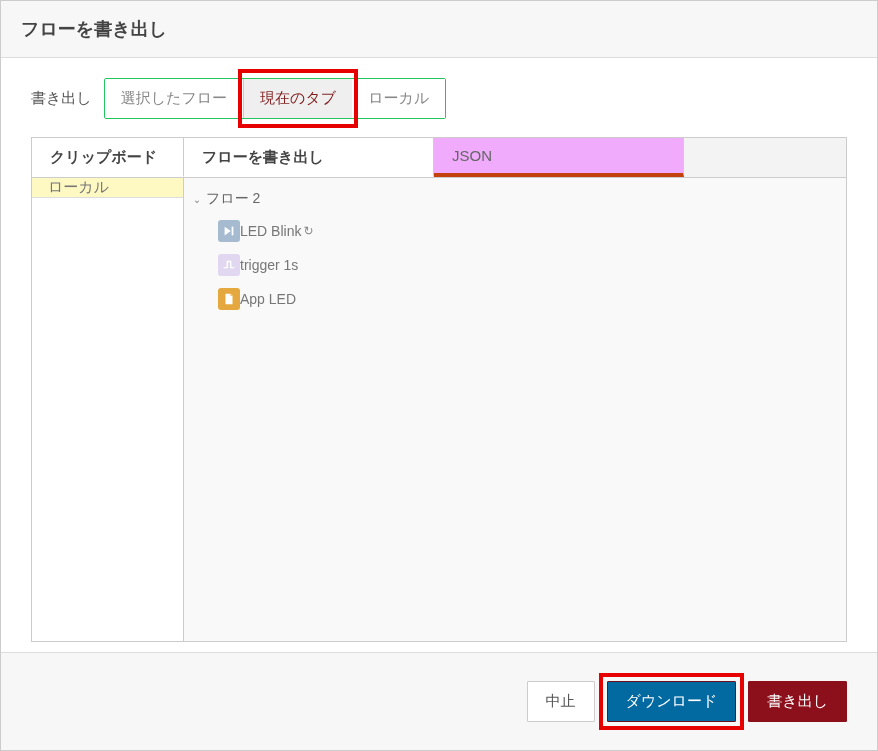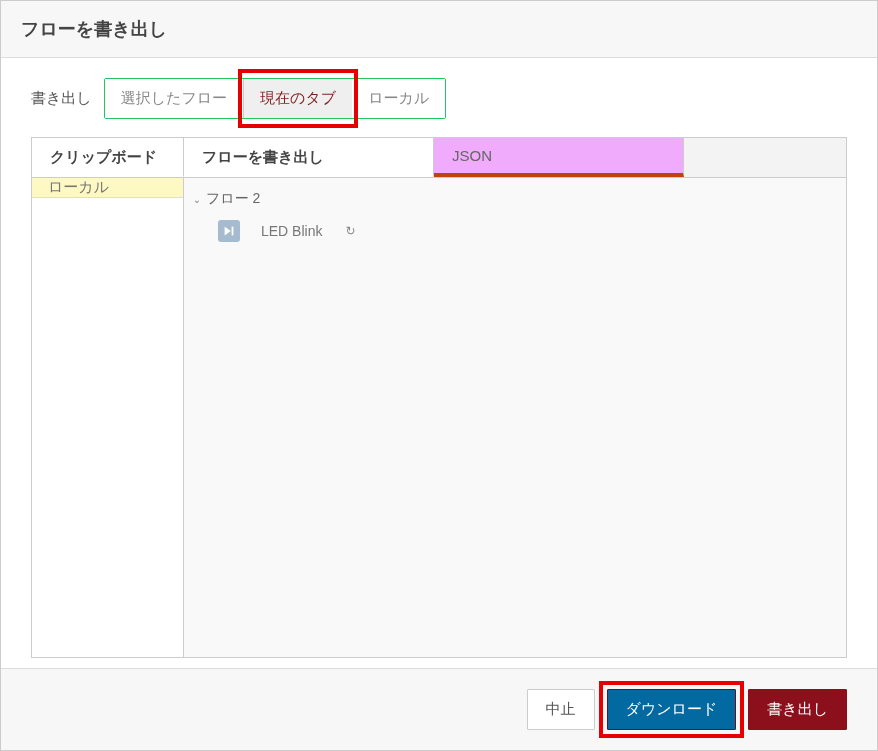--- a/index.html
+++ b/index.html
@@ -22,24 +22,24 @@
     .top-tab.active { background: #fff; border-bottom: 1px solid #fff; font-weight: bold; color: #444; }
     .top-tab.clipboard-header { background: #fff; font-weight: bold; color: #444; border-bottom: 1px solid #fff; }
     .content-row { flex: 1; display: flex; min-height: 0; }
     .sidebar { width: 152px; border-right: 1px solid #ccc; background: #fff; }
     .sidebar-item { padding: 0 16px; font-size: 15px; color: #777; background: #fef9c3; border-bottom: 1px solid #ddd; cursor: pointer; }
     .flow-list { flex: 1; background: #f9f9f9; padding: 10px 8px; overflow-y: auto; }
     .flow-group { }
     .flow-group-header { display: flex; align-items: center; gap: 4px; padding: 2px 0; font-size: 14px; color: #666; cursor: pointer; }
     .chevron { font-size: 10px; color: #888; width: 10px; text-align: center; }
     .flow-nodes { padding-left: 24px; margin-top: 4px; }
-    .flow-node { display: flex; align-items: center; gap: 21px; padding: 6px 2px; font-size: 14px; color: #777; cursor: default; }
+    .flow-node { display: flex; align-items: center; gap: 0; padding: 6px 2px; font-size: 14px; color: #777; cursor: default; }
     .node-icon { width: 22px; height: 22px; border-radius: 3px; display: flex; align-items: center; justify-content: center; flex-shrink: 0; }
     .node-icon svg { width: 14px; height: 14px; }
-    .dialog-footer { background: #f7f7f7; border-top: 1px solid #ddd; padding: 20px 30px; display: flex; justify-content: flex-end; gap: 12px; align-items: center; }
+    .dialog-footer { background: #f7f7f7; border-top: 1px solid #ddd; padding: 28px 30px; display: flex; justify-content: flex-end; gap: 12px; align-items: center; }
     .btn { padding: 10px 18px; font-size: 15px; border: 1px solid #ccc; background: #fff; color: #555; cursor: pointer; border-radius: 1px; }
     .btn-primary { background: #8C101C; border-color: #8C101C; color: #fff; }
     .btn-dark { background: #0369a1; border-color: #6B0F1A; color: #fff; }
     .footer-highlight { position: relative; display: inline-block; }
     .footer-highlight::after { content: ""; position: absolute; top: -8px; left: -8px; right: -8px; bottom: -8px; border: 4px solid #e60000; pointer-events: none; }
     .refresh-glyph { font-size: 12px; color: #888; margin-left: 2px;}
   </style>
 </head>
 <body>
 
@@ -83,21 +83,38 @@
                   <svg viewBox="0 0 16 16">
                       <path d="M3 3 L10 8 L3 13 Z" fill="#fff"></path>
                       <rect x="11" y="3" width="2" height="10" fill="#fff"></rect>
                     </svg>
                 </span>
                 <span>LED Blink</span>
                 <span class="refresh-glyph">↻</span>
               </div>
 
 
+              <div class="flow-node">
+                <span class="node-icon" style="background:#e2d7f0;">
+                  <svg viewBox="0 0 16 16">
+                      <path d="M2 11 L6 11 L6 4 L10 4 L10 11 L14 11" stroke="#fff" stroke-width="1.6" fill="none"></path>
+                    </svg>
+                </span>
+                <span>trigger 1s</span>
+              </div>
 
+              <div class="flow-node">
+                <span class="node-icon" style="background:#e4a83f;">
+                  <svg viewBox="0 0 16 16">
+                      <path d="M4 2 L10 2 L12 4 L12 14 L4 14 Z" fill="#fff"></path>
+                      <path d="M10 2 L10 4 L12 4" fill="none" stroke="#e4a83f" stroke-width="0.8"></path>
+                    </svg>
+                </span>
+                <span>App LED</span>
+              </div>
 
             </div>
           </div>
         </div>
       </div>
     </div>
   </div>
 
   <div class="dialog-footer">
     <button class="btn">中止</button>

